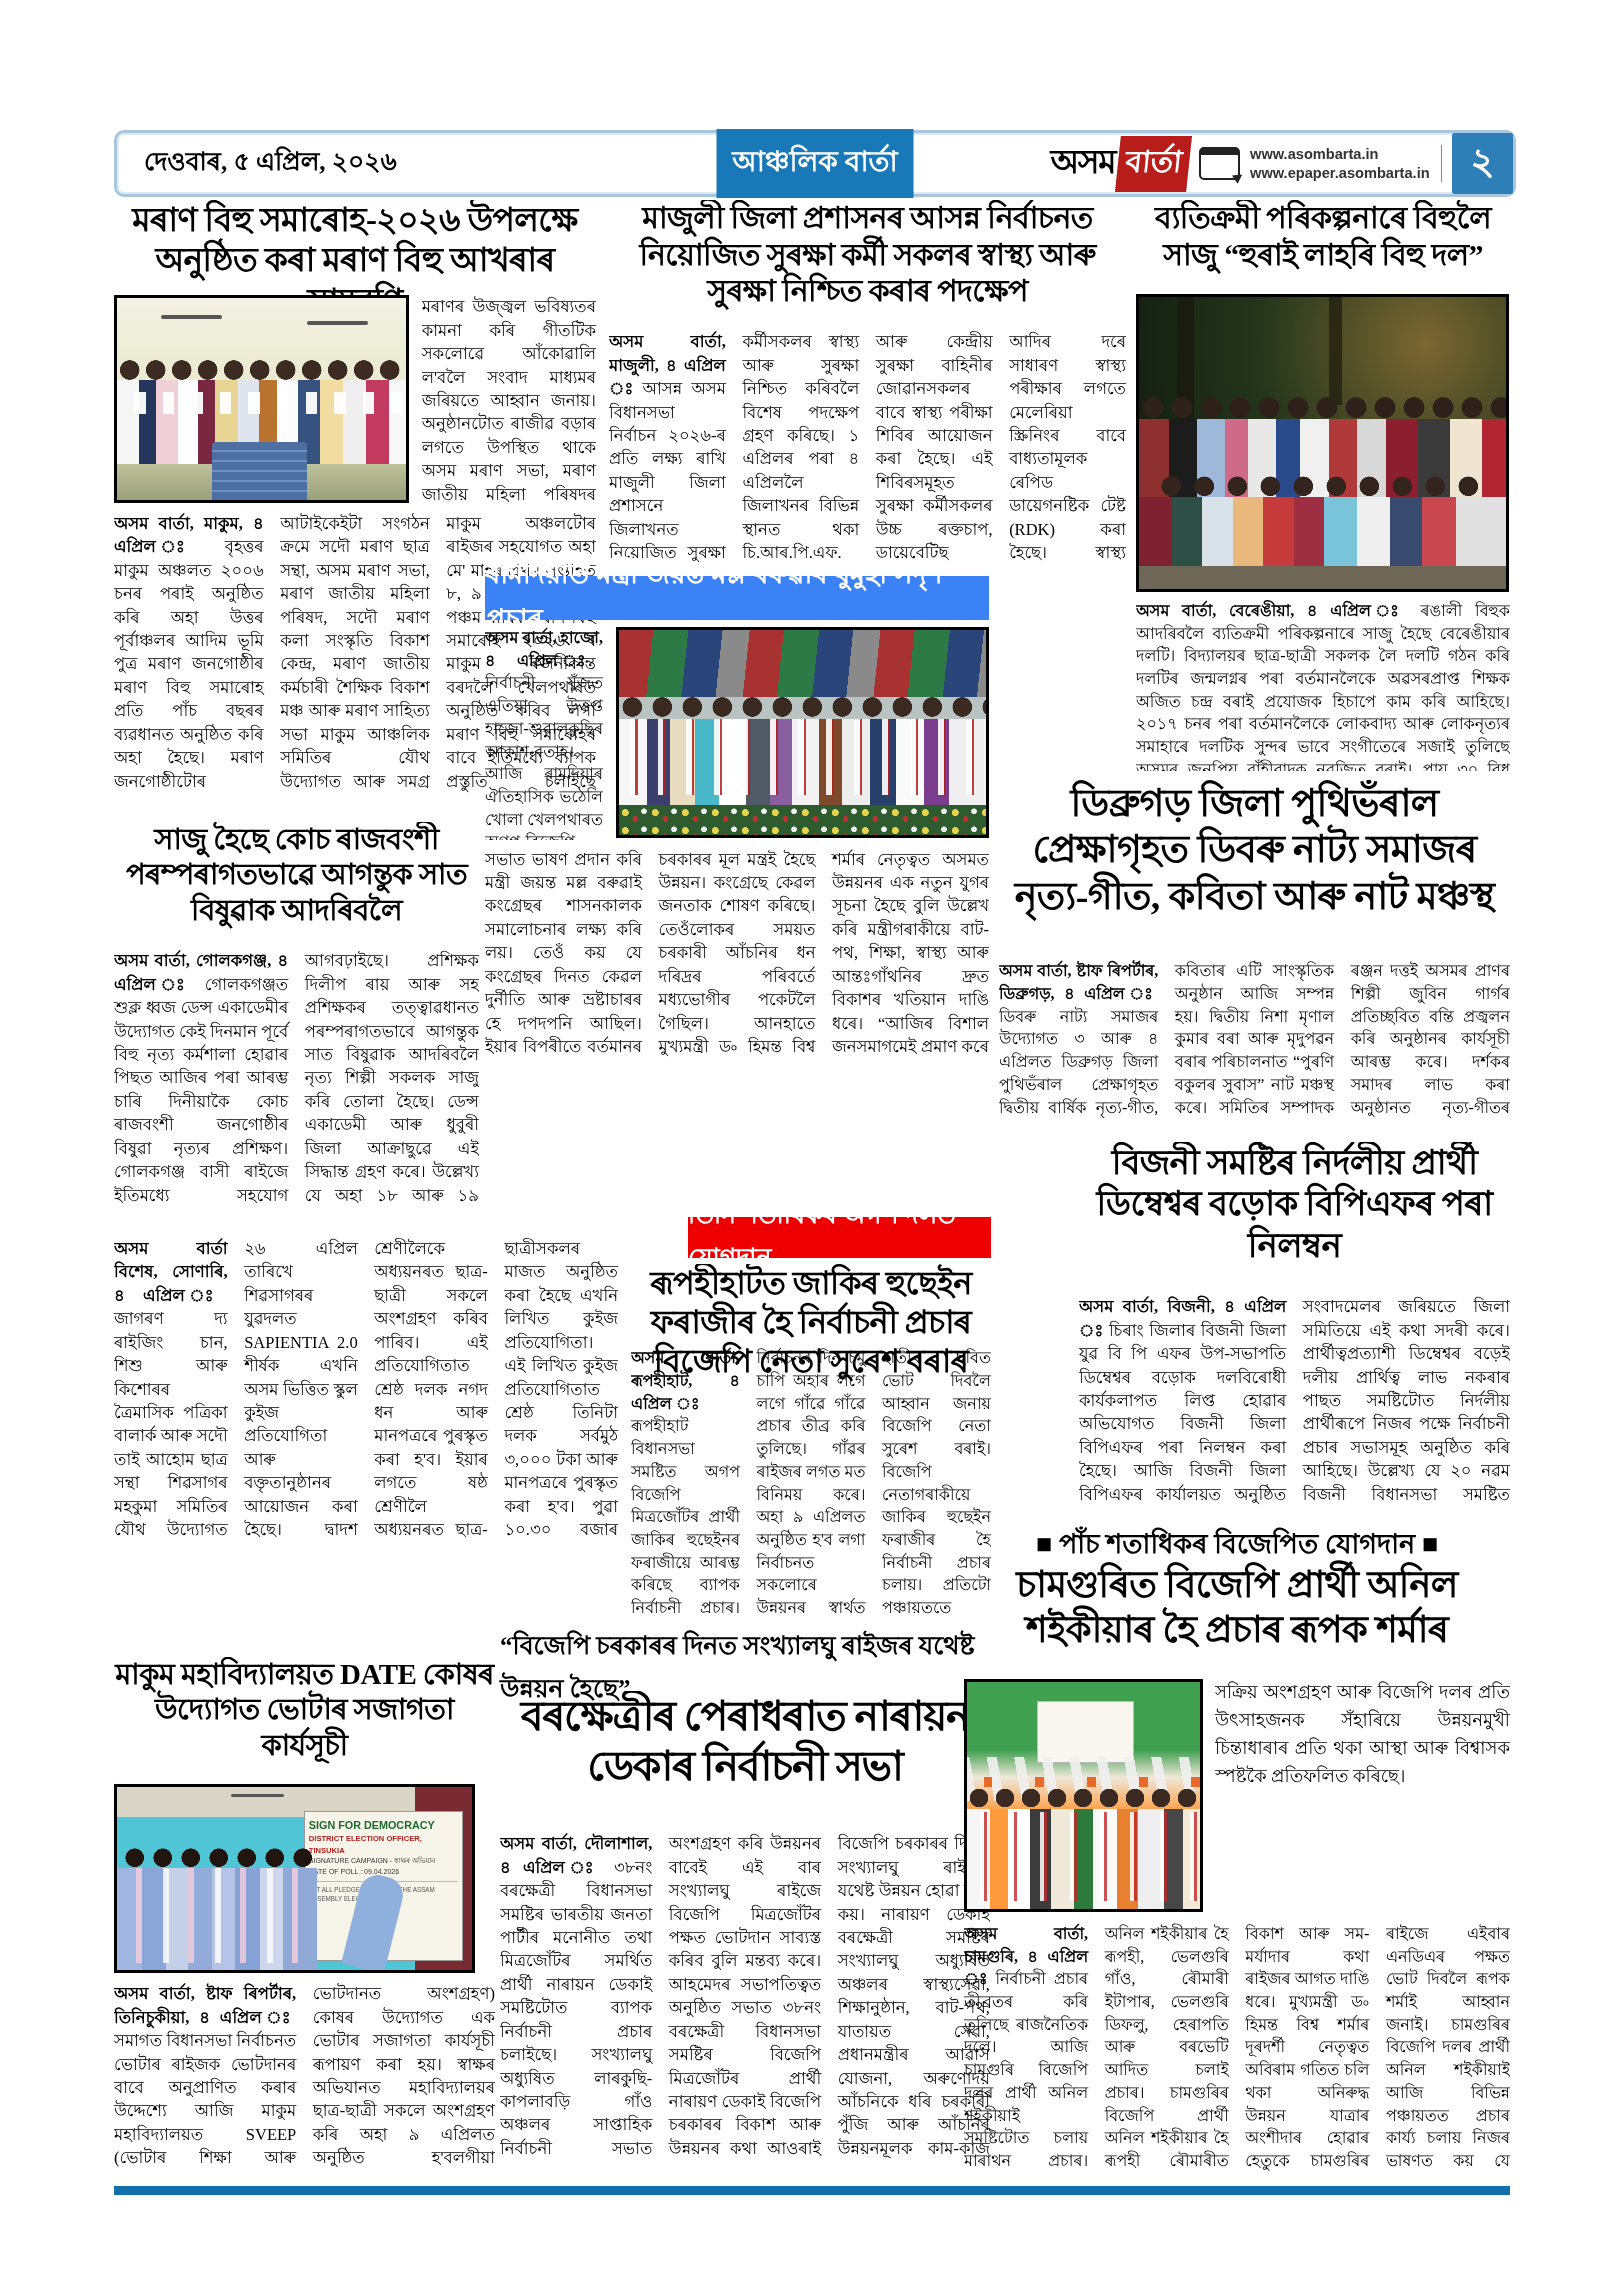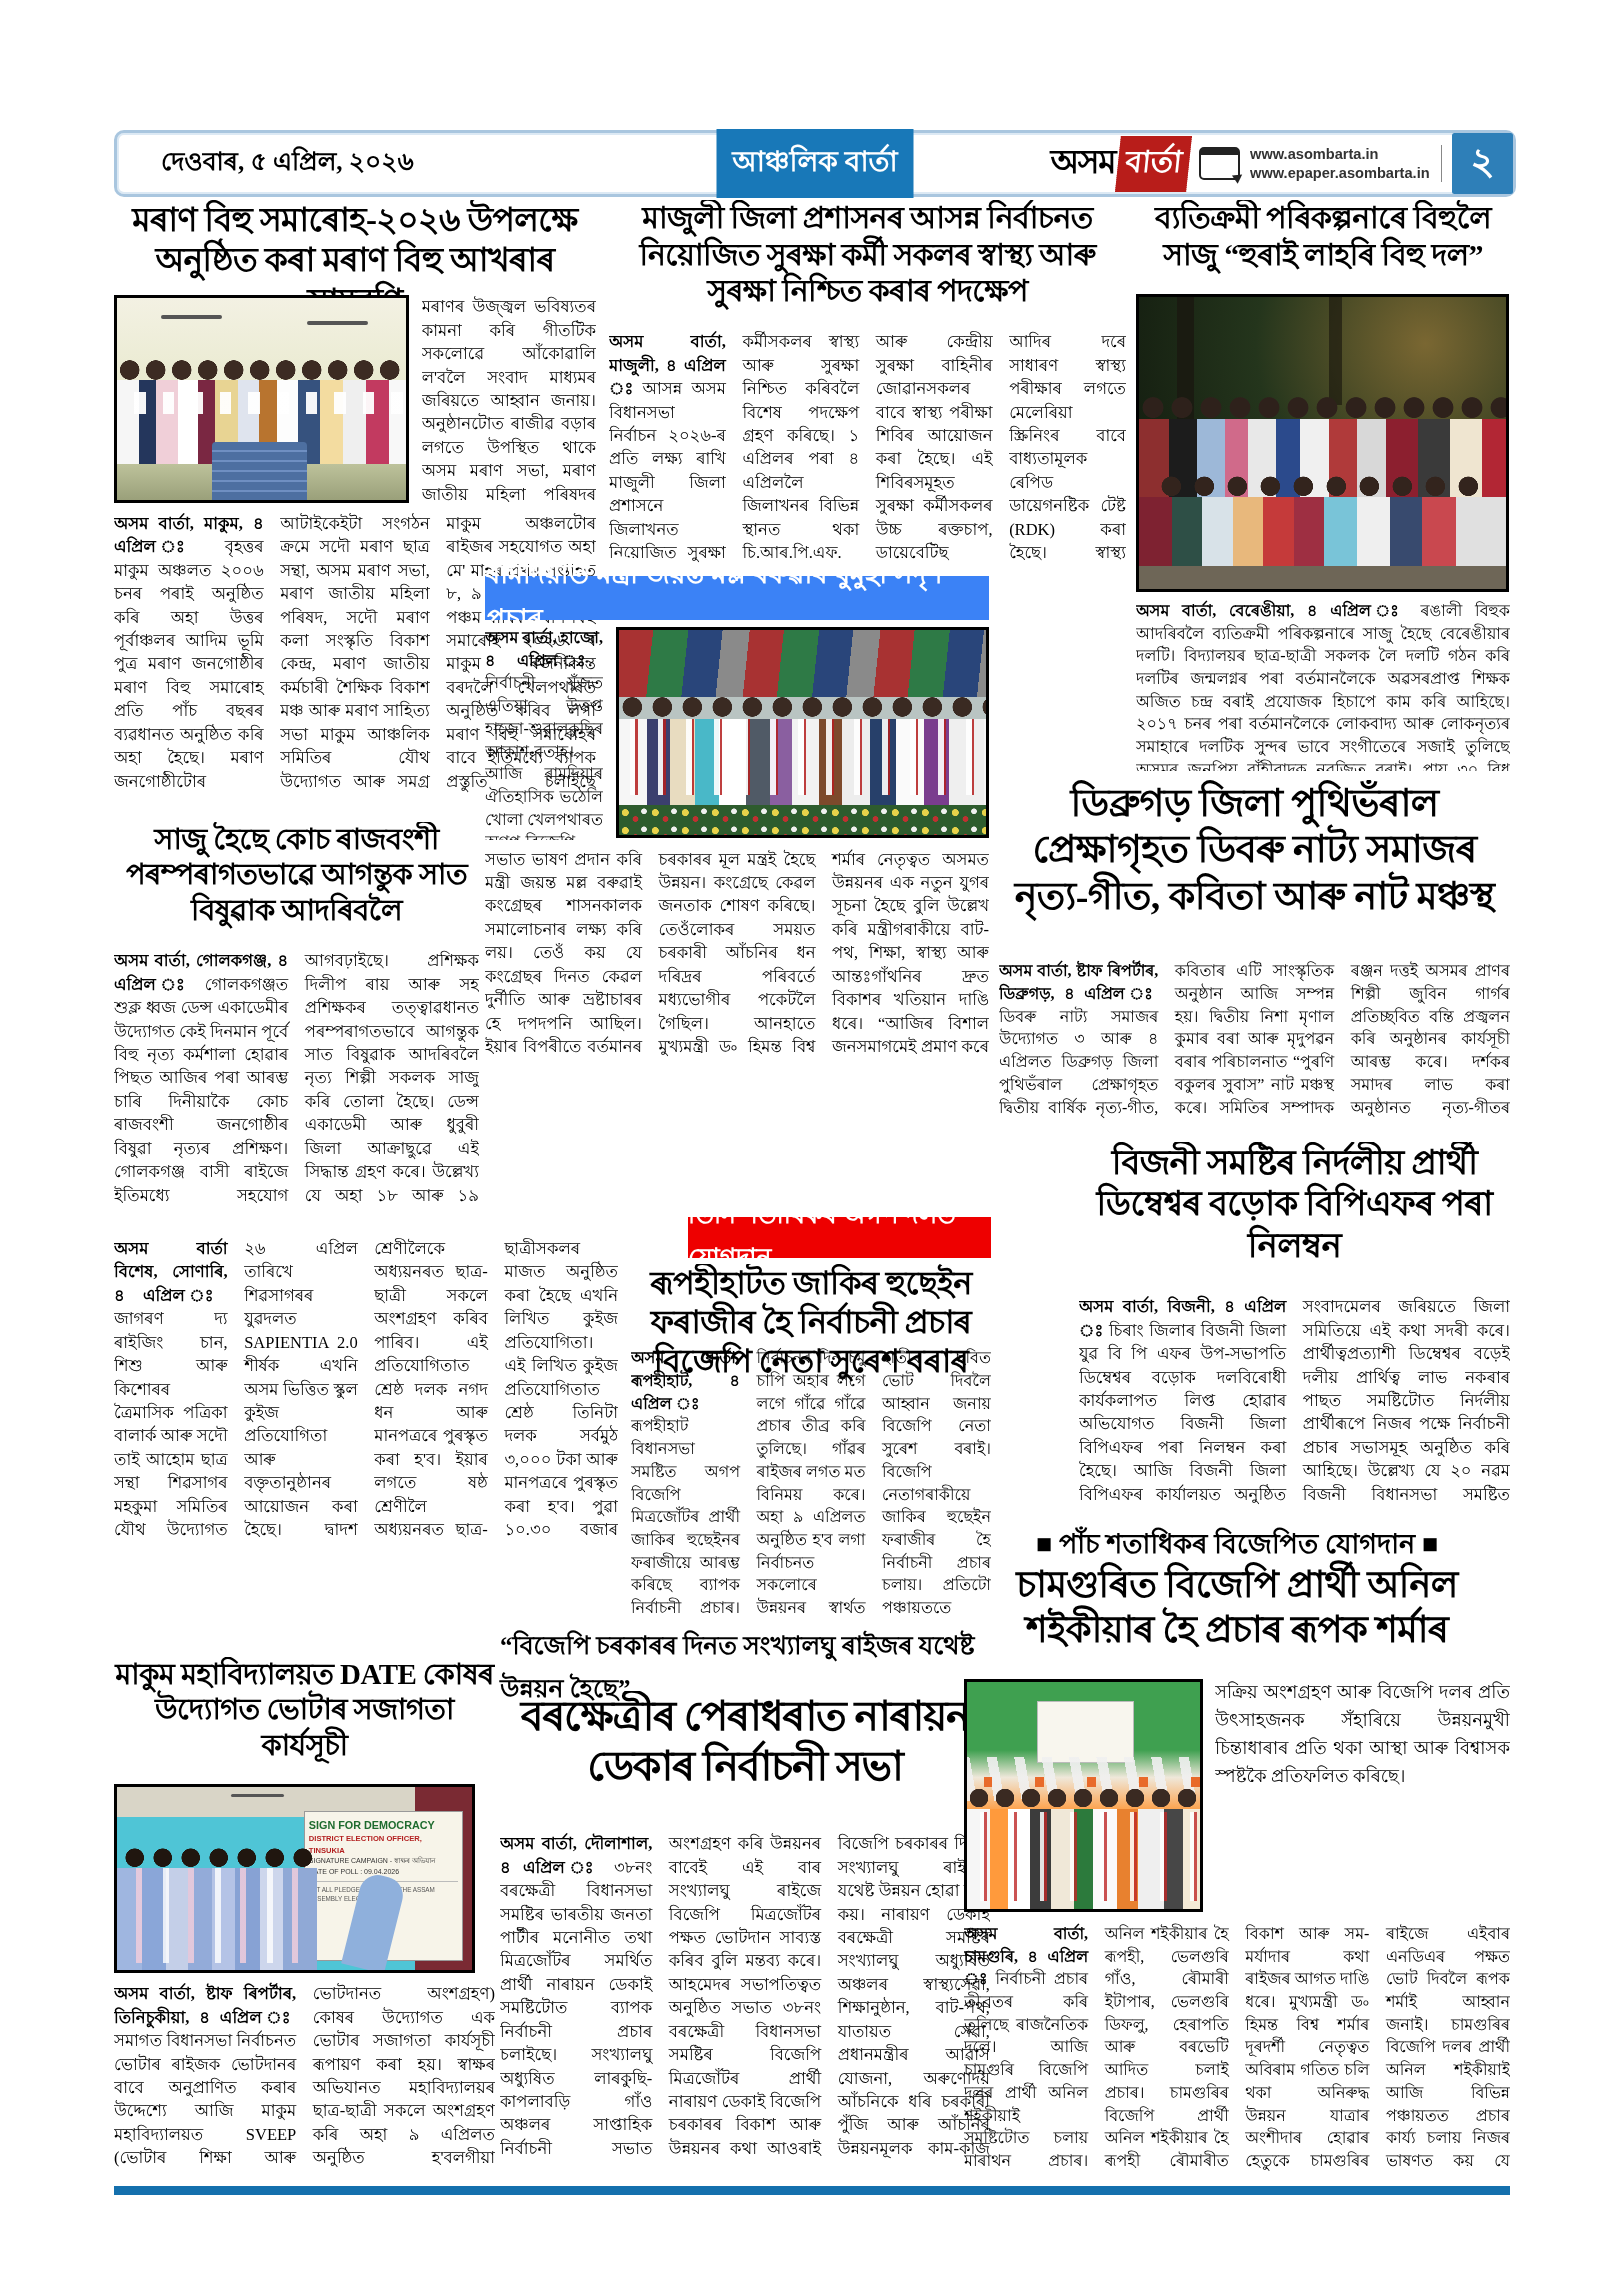--- a/index.html
+++ b/index.html
@@ -1,19 +1,19 @@
 <!DOCTYPE html>
 <html lang="as" style="font-size:10px"><head>
 <meta charset="utf-8">
 <style>
   html,body{margin:0;padding:0;background:#e9e9e9;}
   #page{position:relative;width:1618px;height:2284px;background:#ffffff;font-family:"Liberation Serif","DejaVu Serif",serif;color:#000;overflow:hidden;}
   
   .hdr{position:absolute;left:114px;top:130px;width:1396px;height:61px;border:3.2px solid #a9c6df;border-radius:10px;background:#fff;box-shadow:0 0 0 1.9px #dce9f4 inset;display:flex;align-items:center;}
-  .hdr-date{font-size:25px;font-weight:700;padding-left:44px;white-space:nowrap;}
+  .hdr-date{font-size:25px;font-weight:700;padding-left:27px;white-space:nowrap;}
   .hdr-tab{position:absolute;left:50%;transform:translateX(-50%);top:-3.8px;height:69px;width:197px;background:#1878b8;color:#fff;display:flex;align-items:center;justify-content:center;font-size:28px;font-weight:700;}
   .hdr-right{position:absolute;right:0;top:0;height:100%;display:flex;align-items:center;gap:10px;padding-right:0;margin-left:26px;}
   .brand{display:flex;align-items:center;font-weight:700;}
   .brand-black{font-size:33px;letter-spacing:-1.3px;}
   .brand-red{font-size:30px;color:#fff;background:#b81d1a;padding:1.3px 6.3px;margin-left:2.5px;transform:skewX(-6deg);border:1.3px dotted #b81d1a;}
   .browser-ico{width:37px;height:29px;border:2.5px solid #222;border-radius:5px;position:relative;flex:none;}
   .browser-ico::before{content:"";position:absolute;left:0;right:0;top:0;height:6.3px;background:#222;}
   .browser-ico::after{content:"";position:absolute;right:-5px;bottom:-3.8px;width:0;height:0;border-left:9px solid #222;border-top:5.7px solid transparent;border-bottom:5.7px solid transparent;transform:rotate(-35deg);}
   .hdr-urls{display:flex;flex-direction:column;font-family:"Liberation Sans","DejaVu Sans",sans-serif;font-size:14.6px;font-weight:700;color:#333;line-height:1.25;border-right:1.9px solid #888;padding-right:11.4px;}
   .pageno{width:61px;height:61px;background:#2e7fb8;color:#fff;display:flex;align-items:center;justify-content:center;font-size:37px;font-weight:700;border-radius:2.5px;}

